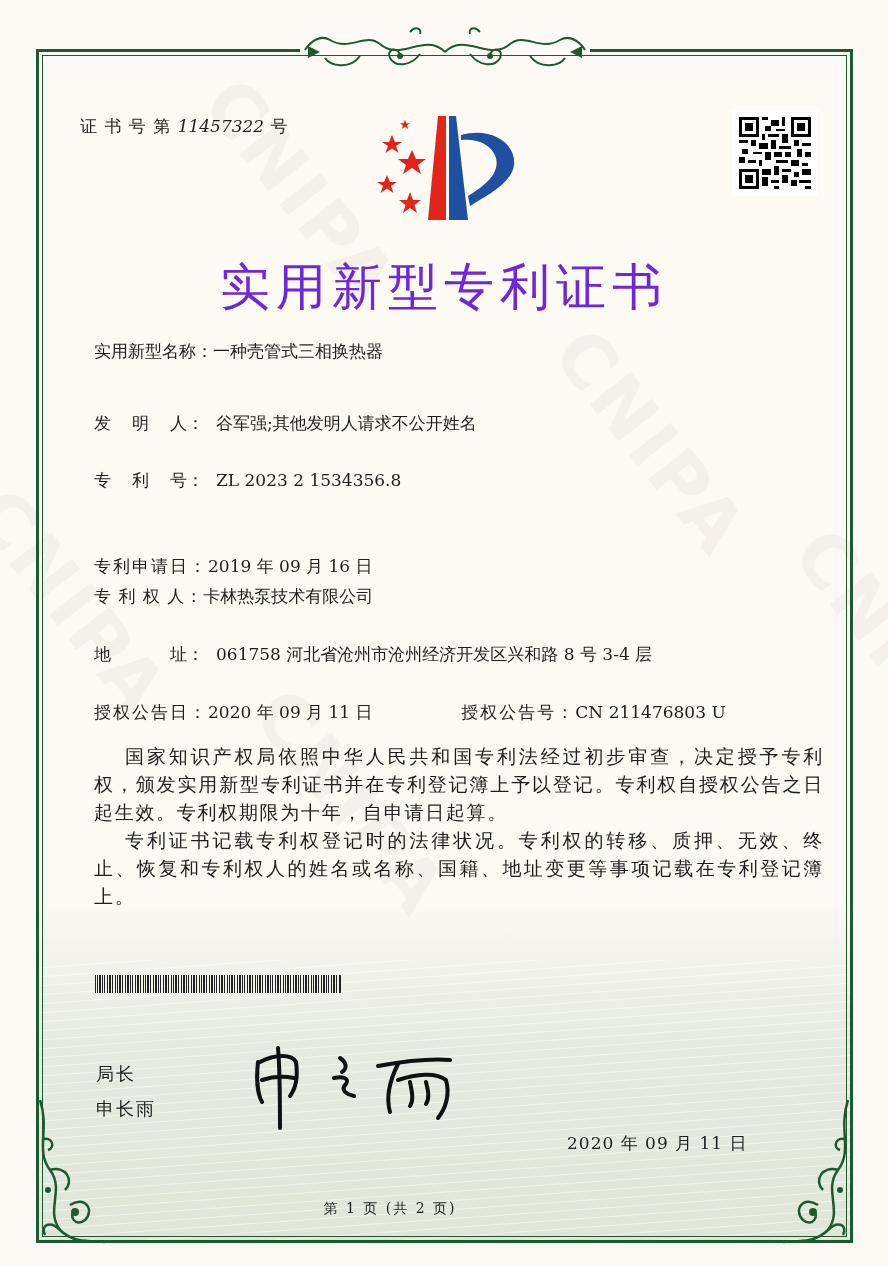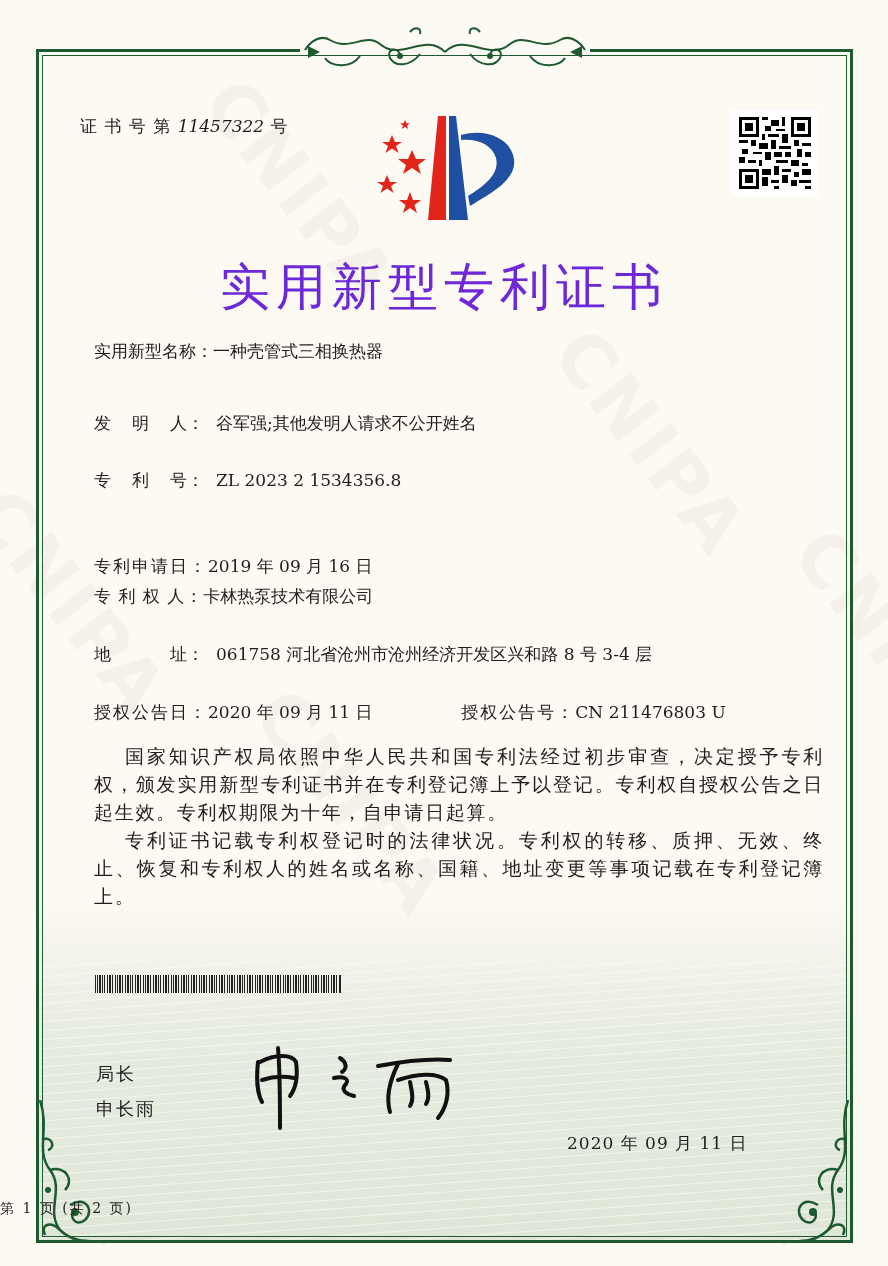--- a/index.html
+++ b/index.html
@@ -60,21 +60,21 @@
     text-indent:31px; letter-spacing:1.7px; text-align:justify;
   }
   .barcode { position:absolute; left:95px; top:975px; width:246px; height:18px; }
   .director-title, .director-name {
     position:absolute; left:96px; font-family:"DejaVu Sans","Liberation Sans",sans-serif; font-size:18px; letter-spacing:2px;
   }
   .director-title { top:1062px; }
   .director-name { top:1097px; }
   .signature { position:absolute; left:250px; top:1040px; width:215px; height:90px; }
   .sign-date { position:absolute; left:567px; top:1132px; font-size:17px; letter-spacing:1px; }
-  .page-no { position:absolute; left:0; width:780px; top:1200px; font-size:14px; letter-spacing:2px; }
+  .page-no { position:absolute; left:0; width:780px; text-align:center; top:1200px; font-size:14px; letter-spacing:2px; }
 </style>
 </head>
 <body>
 
 <div class="bottom-tint"></div>
 <div class="waves"></div>
 
 <div class="watermark" style="left:170px;top:150px;">CNIPA</div>
 <div class="watermark" style="left:520px;top:400px;">CNIPA</div>
 <div class="watermark" style="left:220px;top:760px;">CNIPA</div>

